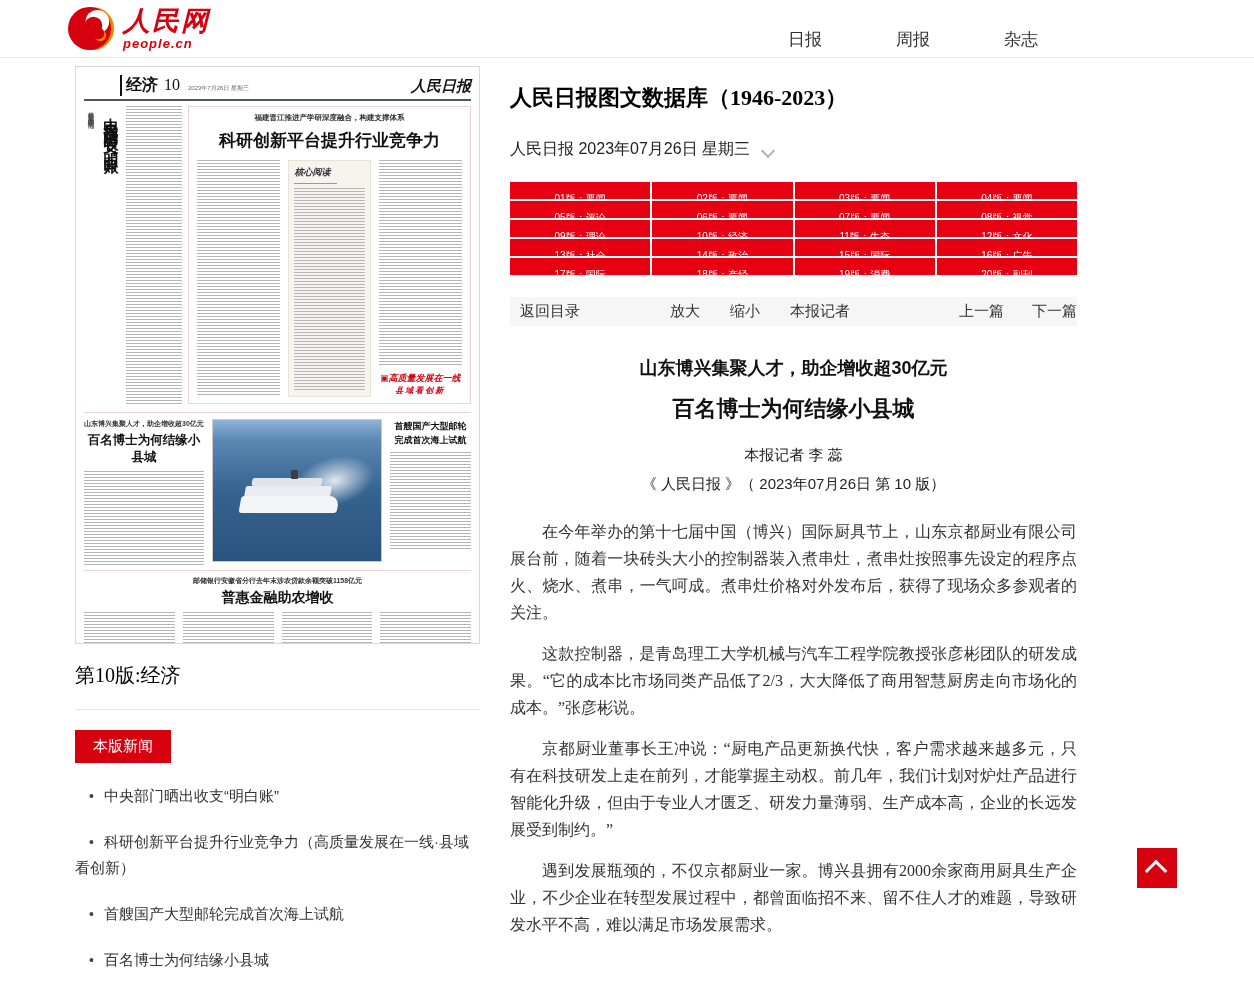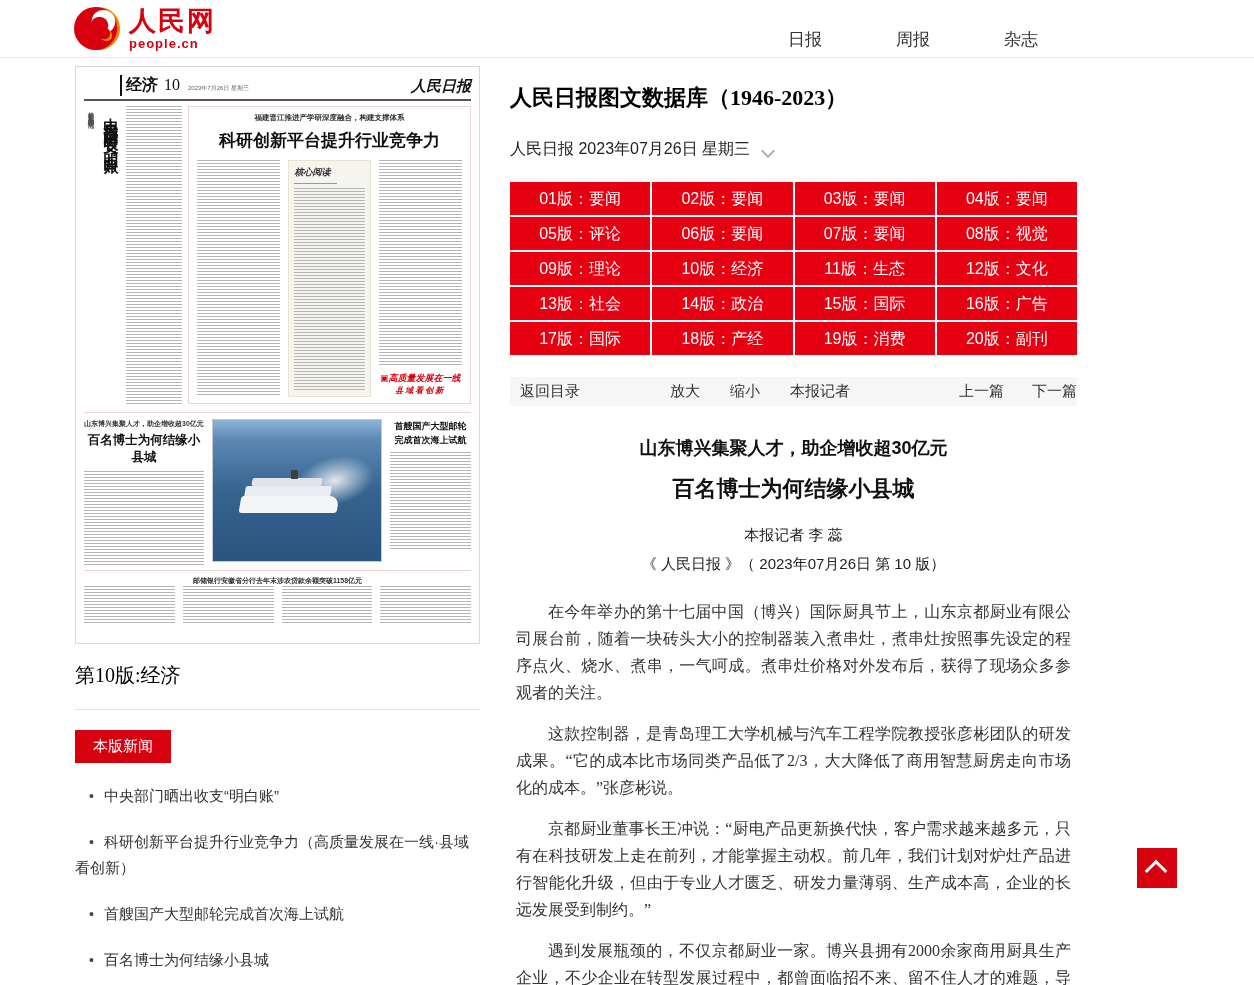--- a/index.html
+++ b/index.html
@@ -6,21 +6,21 @@
   html,body { margin:0; padding:0; }
   body {
     width:1254px; height:985px; position:relative; overflow:hidden;
     background:#fff; color:#333;
     font-family:"Liberation Sans","DejaVu Sans",sans-serif;
   }
   .serif { font-family:"Liberation Serif","DejaVu Serif",serif; }
 
   
   .site-header{position:absolute;top:0;left:0;width:1254px;height:58px;background:#fff;border-bottom:1px solid #e9e9e9;}
-  .logo{position:absolute;left:74px;top:5px;display:flex;align-items:center;cursor:pointer;}
+  .logo{position:absolute;left:68px;top:5px;display:flex;align-items:center;cursor:pointer;font-style:italic;}
   .logo-mark{width:47px;height:47px;margin-right:8px;}
   .logo-text{line-height:1;}
   .logo-cn{color:#d7000f;font-size:27px;font-weight:bold;font-family:"Liberation Serif","DejaVu Serif",serif;letter-spacing:2px;}
   .logo-en{color:#d7000f;font-size:13px;font-weight:bold;letter-spacing:1px;margin-top:2px;}
   .top-nav{position:absolute;right:216px;top:10px;height:58px;display:flex;align-items:center;}
   .top-nav a{color:#333;font-size:17px;text-decoration:none;margin-left:74px;cursor:pointer;}
 
   
   .left-col{position:absolute;left:75px;top:66px;width:405px;}
   .paper{width:405px;height:578px;border:1px solid #d8d8d8;background:#fff;padding:8px;cursor:pointer;overflow:hidden;}
@@ -73,38 +73,38 @@
   .news-item{font-size:15px;color:#333;line-height:26px;margin-top:20px;cursor:pointer;}
   .news-item .bullet{color:#444;margin:0 10px 0 14px;font-size:14px;}
 
   
   .right-col{position:absolute;left:510px;top:83px;width:567px;}
   .db-title{font-size:22px;font-weight:bold;color:#000;font-family:"Liberation Serif","DejaVu Serif",serif;}
   .date-row{margin-top:26px;font-size:16px;color:#222;display:flex;align-items:center;}
   .chevron-down{display:inline-block;margin-left:12px;width:12px;height:12px;position:relative;cursor:pointer;}
   .chevron-down::before{content:"";position:absolute;left:1px;top:2px;width:8px;height:8px;border-right:2px solid #b0b0b0;border-bottom:2px solid #b0b0b0;transform:rotate(45deg);}
   .editions{margin-top:22px;display:grid;grid-template-columns:repeat(4,1fr);gap:2px;background:#fff;}
-  .edition-cell{background:#e60012;color:#fff;font-size:16px;height:33px;line-height:33px;text-align:center;cursor:pointer;white-space:nowrap;overflow:hidden;}
+  .edition-cell{background:#e60012;color:#fff;font-size:10px;height:17px;line-height:33px;text-align:center;cursor:pointer;white-space:nowrap;overflow:hidden;}
   .toolbar{margin-top:22px;height:29px;background:#f6f6f6;display:flex;align-items:center;font-size:15px;color:#333;}
   .toolbar a{color:#333;text-decoration:none;cursor:pointer;}
   .tb-back{margin-left:10px;}
   .tb-zoom-in{margin-left:90px;}
   .tb-zoom-out{margin-left:30px;}
   .tb-copy{margin-left:30px;}
   .tb-spacer{flex:1;}
   .tb-prev{margin-right:28px;}
   .tb-next{}
 
   .article{margin-top:30px;}
   .art-subtitle{text-align:center;font-size:18px;font-weight:bold;color:#111;}
   .art-title{text-align:center;font-size:22px;font-weight:bold;color:#111;margin-top:14px;}
   .art-author{text-align:center;font-size:15px;color:#222;margin-top:22px;}
   .art-source{text-align:center;font-size:15px;color:#222;margin-top:10px;}
   .art-body{margin-top:24px;font-size:16px;line-height:27px;color:#333;text-align:justify;font-family:"Liberation Serif","DejaVu Serif",serif;}
-  .art-body p{margin:0 6px 14px;text-indent:2em;}
+  .art-body p{margin:0 0 14px;text-indent:2em;}
 
   
   .back-top{position:absolute;left:1137px;top:848px;width:40px;height:40px;background:#d7000f;cursor:pointer;}
   .back-top::before{content:"";position:absolute;left:11px;top:15px;width:13px;height:13px;border-left:3px solid #fff;border-top:3px solid #fff;transform:rotate(45deg);}
 </style>
 </head>
 <body>
 
 <div class="site-header">
   <div class="logo">
@@ -187,20 +187,21 @@
         <div class="mr-headline serif">
           <div>首艘国产大型邮轮</div>
           <div>完成首次海上试航</div>
         </div>
         <div class="fl" style="height:98px;"></div>
       </div>
     </div>
 
     <div class="paper-bottom">
       <div class="pb-kicker">邮储银行安徽省分行去年末涉农贷款余额突破1158亿元</div>
+      <div class="pb-headline serif">普惠金融助农增收</div>
       <div class="pb-cols">
         <div class="fl"></div>
         <div class="fl"></div>
         <div class="fl"></div>
         <div class="fl"></div>
       </div>
     </div>
   </div>
 
   <div class="page-label">第10版:经济</div>

